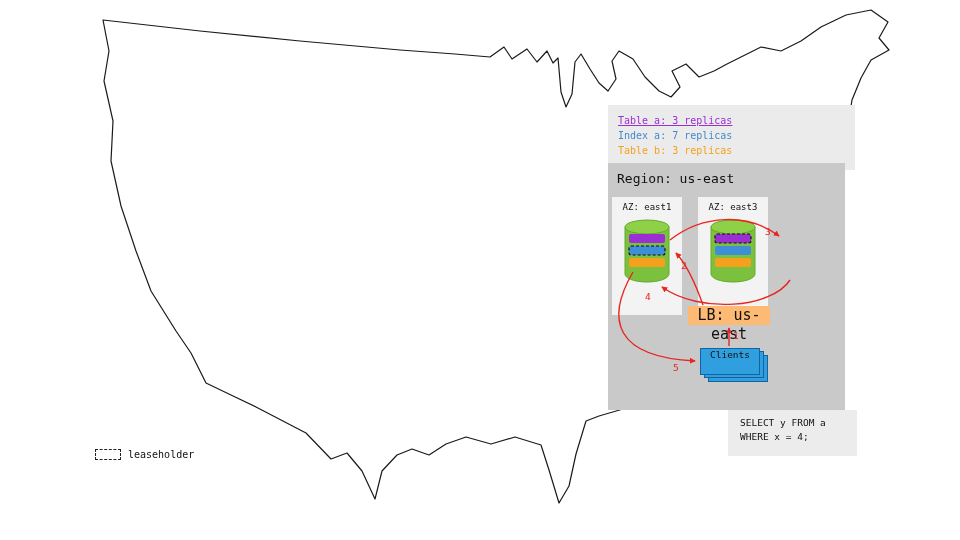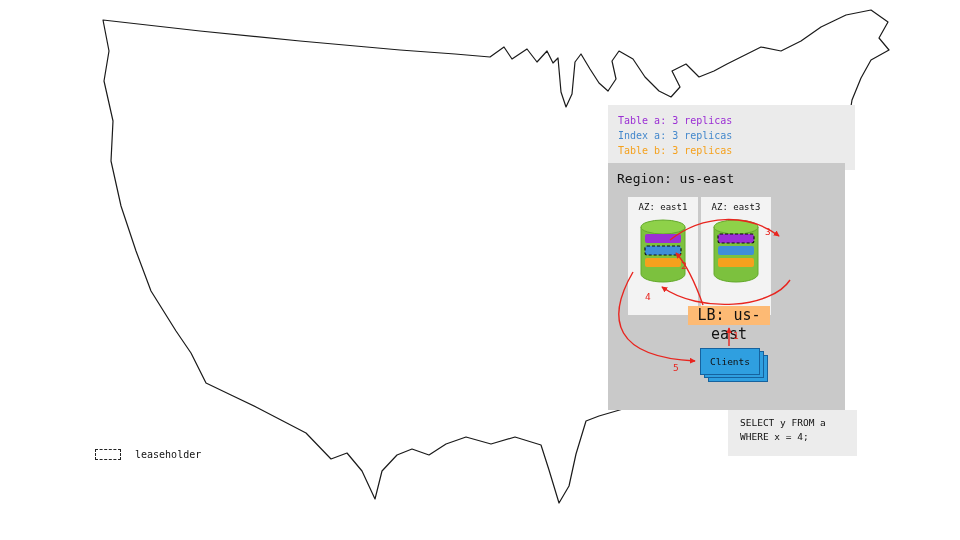--- a/index.html
+++ b/index.html
@@ -11,28 +11,28 @@
 
   svg.layer { position:absolute; left:0; top:0; }
   #map-svg { z-index:0; }
   #arrow-svg { z-index:7; pointer-events:none; }
 
   
   .legend-box {
     position:absolute; z-index:2; left:608px; top:105px; width:237px; height:57px;
     background:#ebebeb; padding:8px 0 0 10px; font-size:10px; line-height:15px;
   }
-  .c-ta { color:#9b2fd4; }
+  .c-ta { color:#9b2fd4;text-decoration:underline; }
   .c-ia { color:#4488cc; }
   .c-tb { color:#f5a11d; }
 
   
   .region-box { position:absolute; z-index:2; left:608px; top:163px; width:237px; height:247px; background:#c9c9c9; }
   .region-title { position:absolute; left:9px; top:8px; font-size:13px; }
-  .az-row { position:absolute; left:20px; top:34px; display:flex; gap:3px; }
+  .az-row { position:absolute; left:4px; top:34px; display:flex; gap:16px; }
   .az-box { position:relative; width:70px; height:113px; background:#f3f3f3; text-align:center; padding-top:5px; }
   .az-box:nth-child(3) { width:64px; }
   .az-label { font-size:9px; line-height:11px; }
 
   .cyl { display:block; margin:5px auto 0; }
   .cyl-body { fill:#7cc13e; stroke:#64a92c; stroke-width:1; }
   .cyl-top  { fill:#8ed149; stroke:#64a92c; stroke-width:1; }
   .band-a { fill:#9b2fd4; }
   .band-i { fill:#3f8ed8; }
   .band-b { fill:#f5a11d; }
@@ -43,30 +43,30 @@
     background:#fdba74; font-size:15px; line-height:19px; text-align:center;
   }
 
   
   .clients-stack { position:absolute; z-index:3; left:700px; top:348px; width:70px; height:36px; }
   .client-layer, .client-box {
     position:absolute; width:58px; height:25px; background:#2f9fe0; border:1px solid #16629e;
   }
   .layer-3 { left:8px; top:7px; }
   .layer-2 { left:4px; top:3px; }
-  .client-box { left:0; top:0; font-size:9.5px; display:flex; align-items:center; justify-content:center; }
+  .client-box { left:0; top:0; font-size:9.5px; display:flex; align-items:flex-start; justify-content:center; }
 
   
   .sql-box {
     position:absolute; z-index:2; left:728px; top:410px; width:117px; height:40px;
     background:#ececec; padding:6px 0 0 12px; font-size:9.5px; line-height:14px;
   }
 
   
-  .lh-legend { position:absolute; z-index:2; left:95px; top:449px; display:flex; align-items:center; gap:14px; font-size:10px; }
+  .lh-legend { position:absolute; z-index:2; left:95px; top:449px; display:flex; align-items:center; gap:7px; font-size:10px; }
   .dash-swatch { width:24px; height:9px; border:1.5px dashed #222; }
 
   
   .anum { position:absolute; z-index:8; color:#e8251f; font-size:9.5px; line-height:10px; }
   #n1 { left:733px; top:331px; }
   #n2 { left:681px; top:261px; }
   #n3 { left:765px; top:227px; }
   #n4 { left:645px; top:292px; }
   #n5 { left:673px; top:363px; }
 </style>
@@ -81,21 +81,21 @@
          L633,59 L645,77 L659,91 L671,97 L680,87 L672,71 L686,64 L699,77 L714,71 L727,64 L741,57 L761,47
          L781,51 L801,41 L821,27 L846,15 L871,10 L888,22 L879,38 L889,50 L871,60 L861,78 L852,100 L848,125
          L846,152 L840,190 L833,232 L826,272 L816,312 L798,346 L772,370 L738,389 L698,398 L658,403 L623,409
          L599,416 L586,421 L576,454 L569,486 L559,503 L549,470 L541,445 L515,437 L491,444 L466,437 L446,444
          L429,455 L412,449 L397,455 L382,471 L375,499 L362,471 L347,453 L331,459 L306,433 L281,420 L256,407
          L231,395 L206,383 L191,353 L176,331 L151,291 L136,251 L121,206 L111,161 L113,121 L104,81 L109,51 Z" fill="none" stroke="#1a1a1a" stroke-width="1.2" stroke-linejoin="round"></path>
   </svg>
 
   <div class="legend-box">
     <div class="c-ta">Table a: 3 replicas</div>
-    <div class="c-ia">Index a: 3 replicas</div>
+    <div class="c-ia">Index a: 7 replicas</div>
     <div class="c-tb">Table b: 3 replicas</div>
   </div>
 
   <div class="region-box">
     <div class="region-title">Region: us-east</div>
 
     <div class="az-row">
 
       <div class="az-box">
         <div class="az-label">AZ: east1</div>

